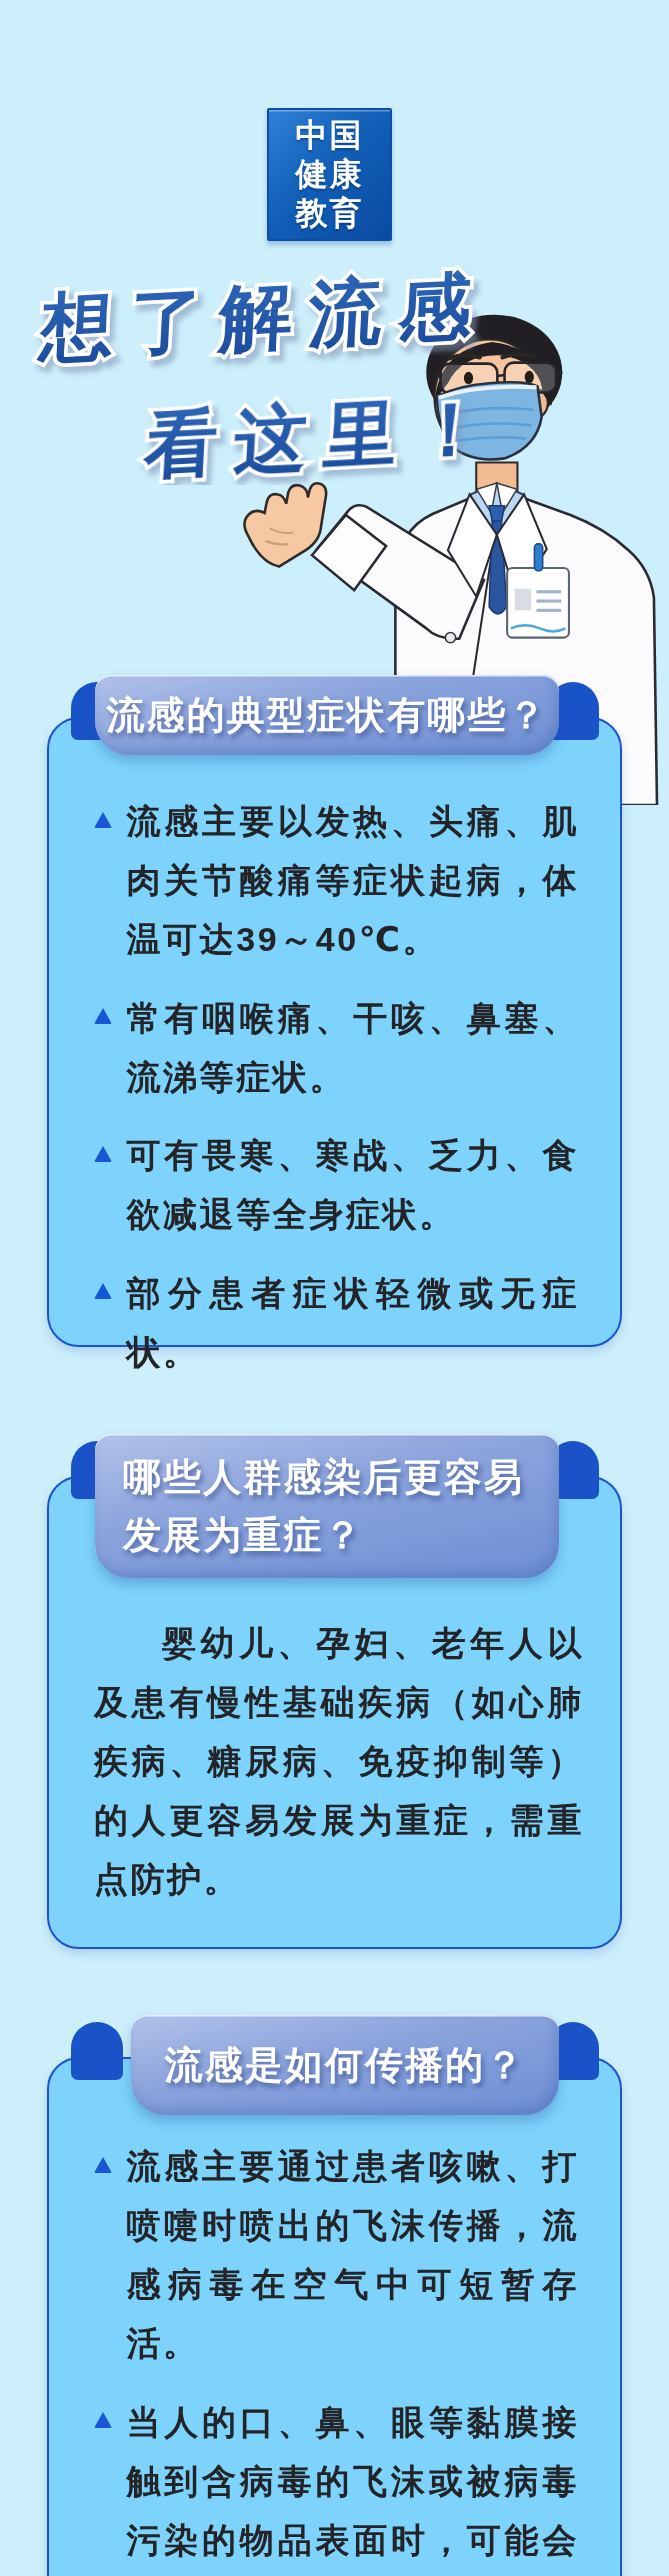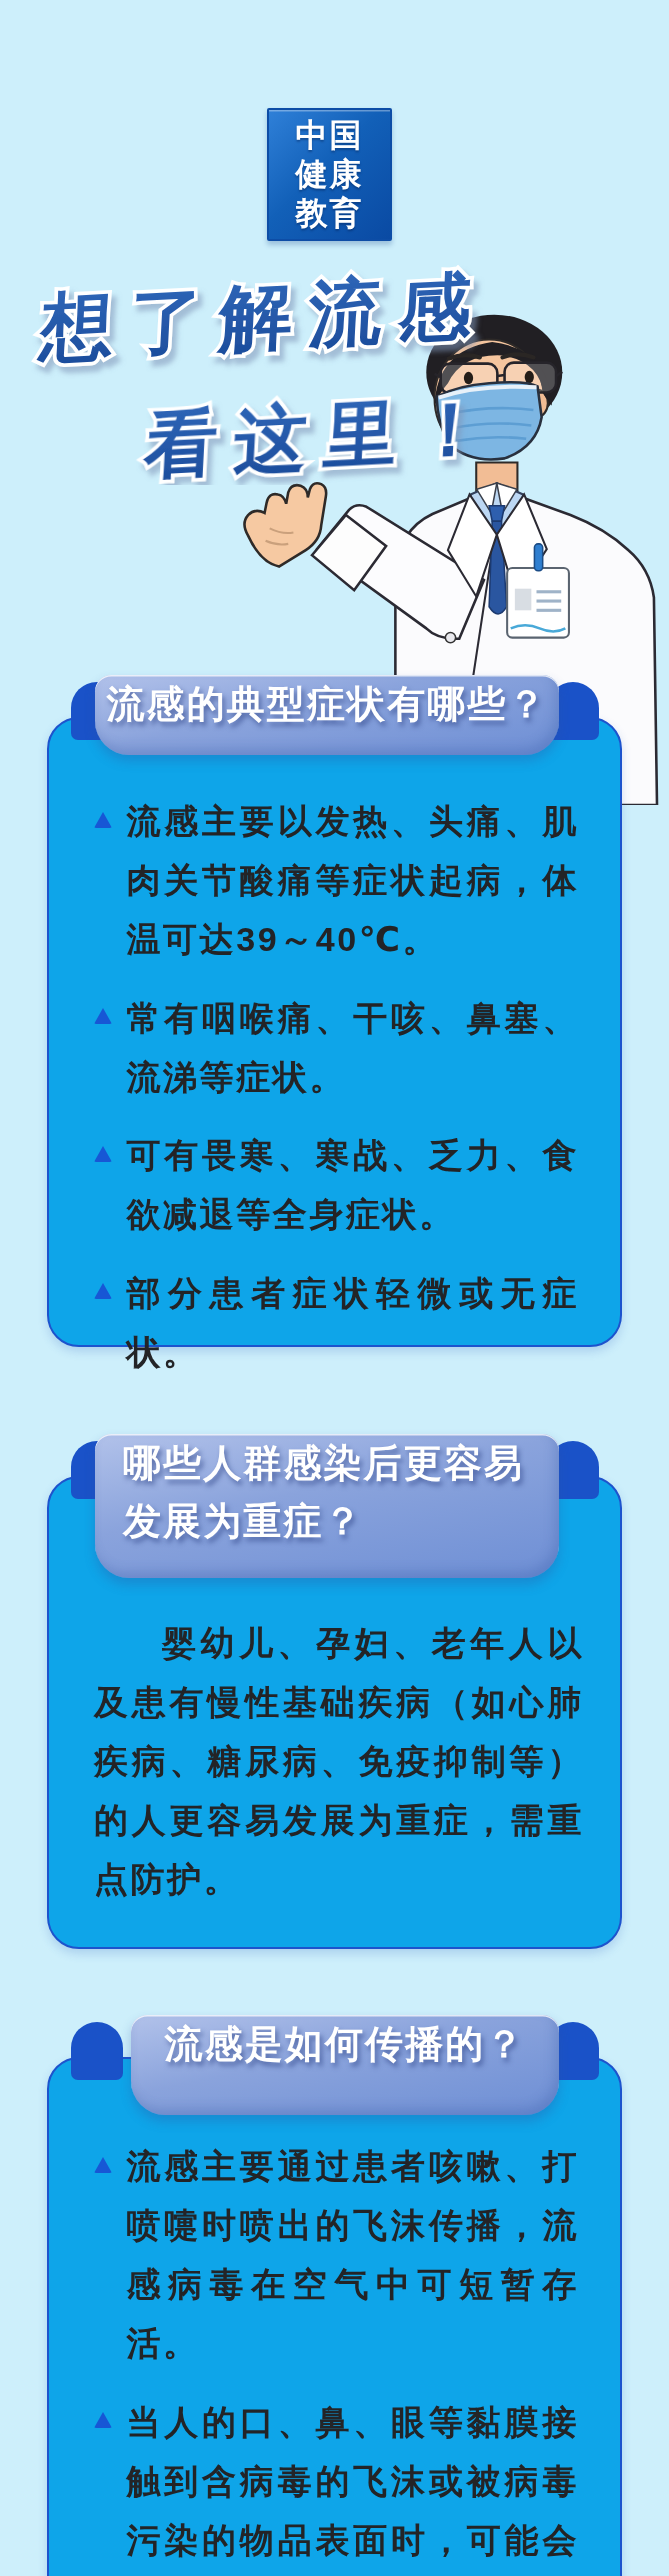--- a/index.html
+++ b/index.html
@@ -37,31 +37,31 @@
     border-radius:27px 27px 7.2px 7.2px;
   }
   .ribbon .hump.left{left:-1px;}
   .ribbon .hump.right{right:-1px;}
   .ribbon .banner{
     position:absolute;left:23px;right:39px;top:0;
     border-radius:16.5px 16.5px 34px 34px;
     background:linear-gradient(168deg,#b2c2ea 0%,#8aa3dc 42%,#6e8fd5 100%);
     box-shadow:0 6.2px 10.3px rgba(47,82,160,.30), inset 0 1.5px 0 rgba(255,255,255,.75),
                inset -4.1px -6.2px 10.3px rgba(47,82,160,.25);
-    display:flex;flex-direction:column;
+    display:flex;flex-direction:column;justify-content:center;
   }
   .ribbon .banner.center{align-items:center;}
   .ribbon-h{
     color:#fff;font-weight:700;font-size:38px;letter-spacing:2.1px;line-height:58px;
     text-shadow:2.6px 4.1px 5.2px rgba(52,74,140,.65);white-space:nowrap;
   }
 
   
   .card{
-    left:47px;width:575px;background:#0ea5e9;border:2.1px solid #1d53cd;
+    left:47px;width:575px;background:#7dd3fc;border:2.1px solid #1d53cd;
     border-radius:32px;box-sizing:border-box;z-index:20;
     box-shadow:0 4.6px 9.3px rgba(46,96,190,.20);
   }
   .bullets{display:flex;flex-direction:column;gap:19.6px;}
   .bullet{display:flex;align-items:flex-start;}
   .tri{
     flex:0 0 auto;width:0;height:0;margin:19.6px 14.4px 0 0;
     border-left:9.8px solid transparent;border-right:9.8px solid transparent;
     border-bottom:16.5px solid #1757d5;border-radius:2.1px;
   }

